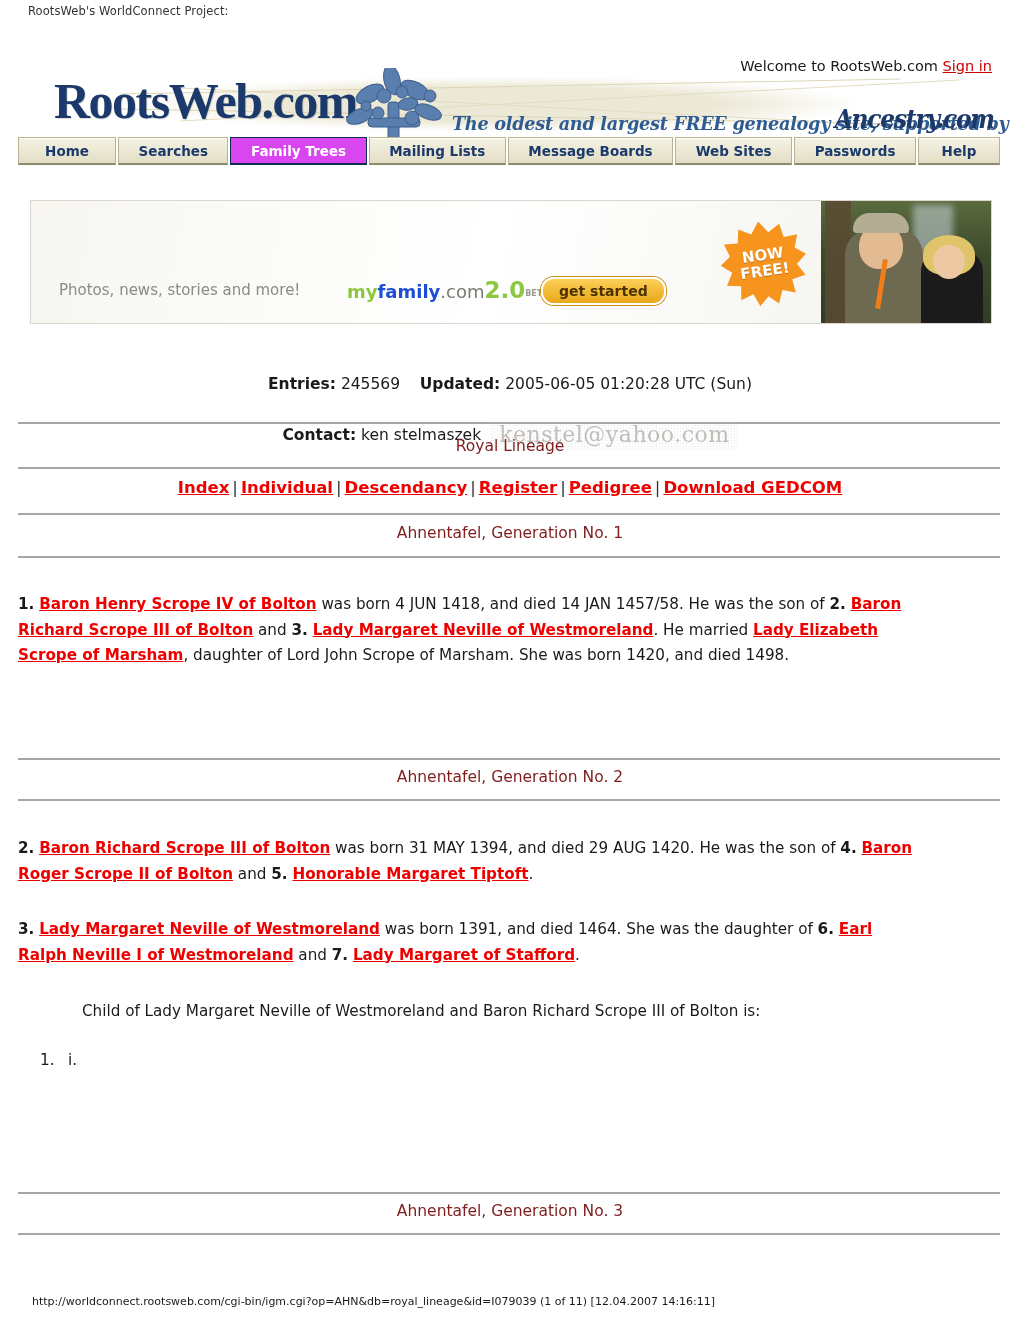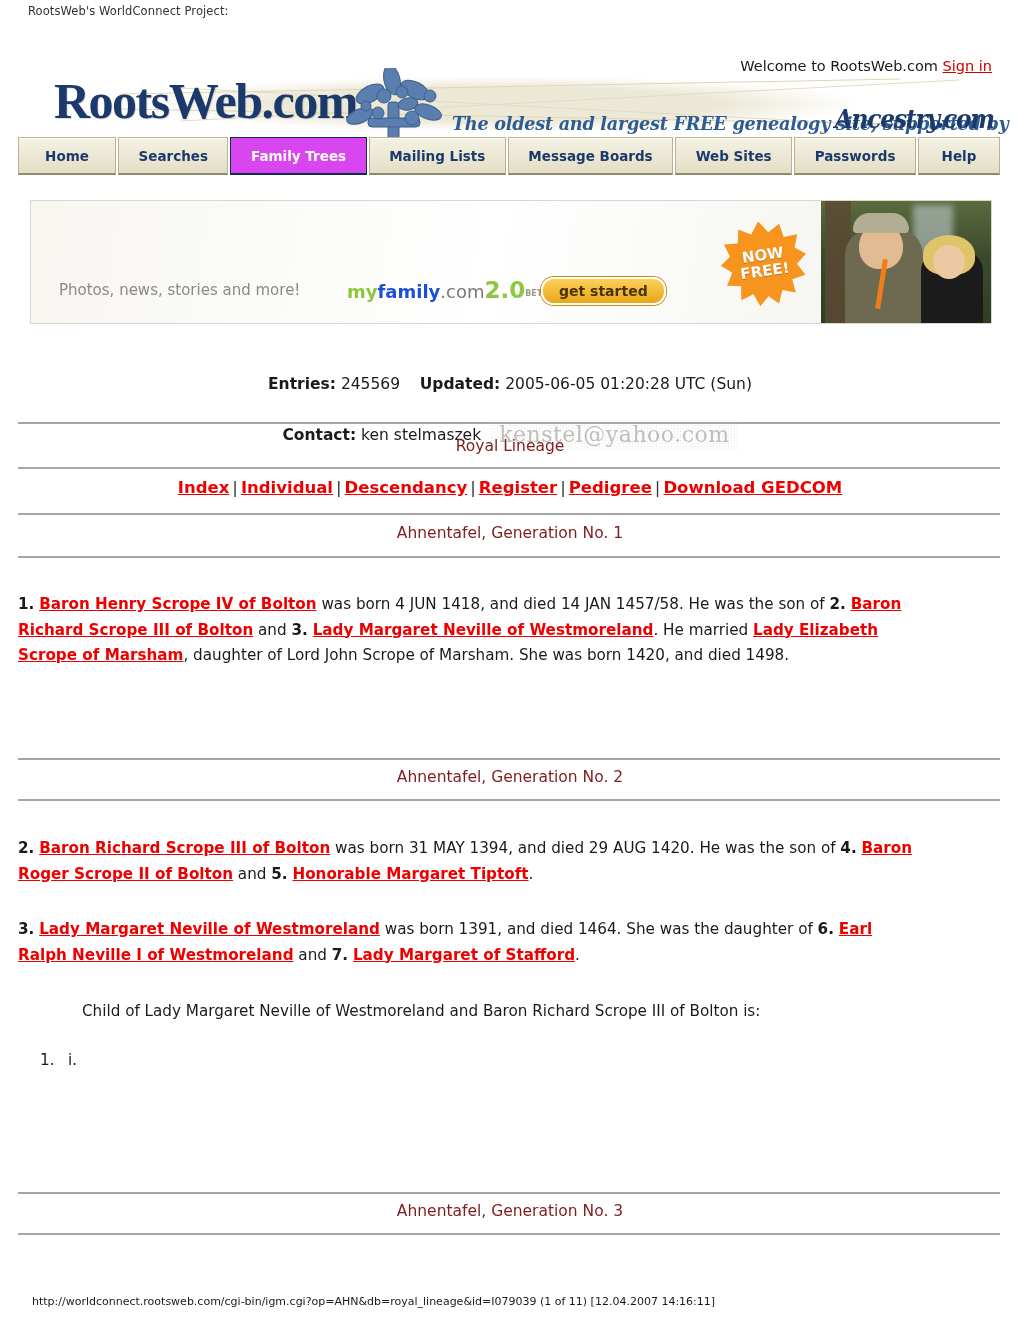--- a/index.html
+++ b/index.html
@@ -49,21 +49,21 @@
     transform:scaleX(.93);transform-origin:left center;
   }
   .ancestry{
     position:absolute;right:26px;top:76px;
     font-family:"DejaVu Serif","Liberation Serif",serif;
     font-style:italic;font-weight:bold;font-size:26px;color:#1b3a6b;
     white-space:nowrap;letter-spacing:-1.4px;transform:scaleX(.9);transform-origin:right center;
   }
   
   .navbar{
-    position:absolute;left:18px;top:137px;width:982px;height:38px;
+    position:absolute;left:18px;top:137px;width:982px;height:28px;
     display:flex;gap:2px;text-align:right;
   }
   .tab{
     flex:1 1 auto;display:flex;align-items:center;justify-content:center;
     background:linear-gradient(#f4f2e4,#e3dec5);
     border:1px solid #b9b393;border-bottom:2px solid #8e8a70;
     font-size:13.5px;font-weight:bold;color:#1b3a6b;white-space:nowrap;
     box-shadow:inset 0 1px 0 #fffdf2;
   }
   .tab.active{

